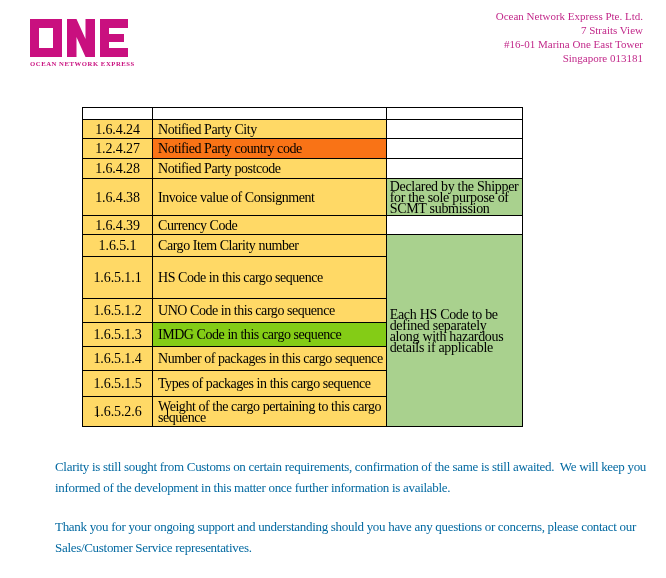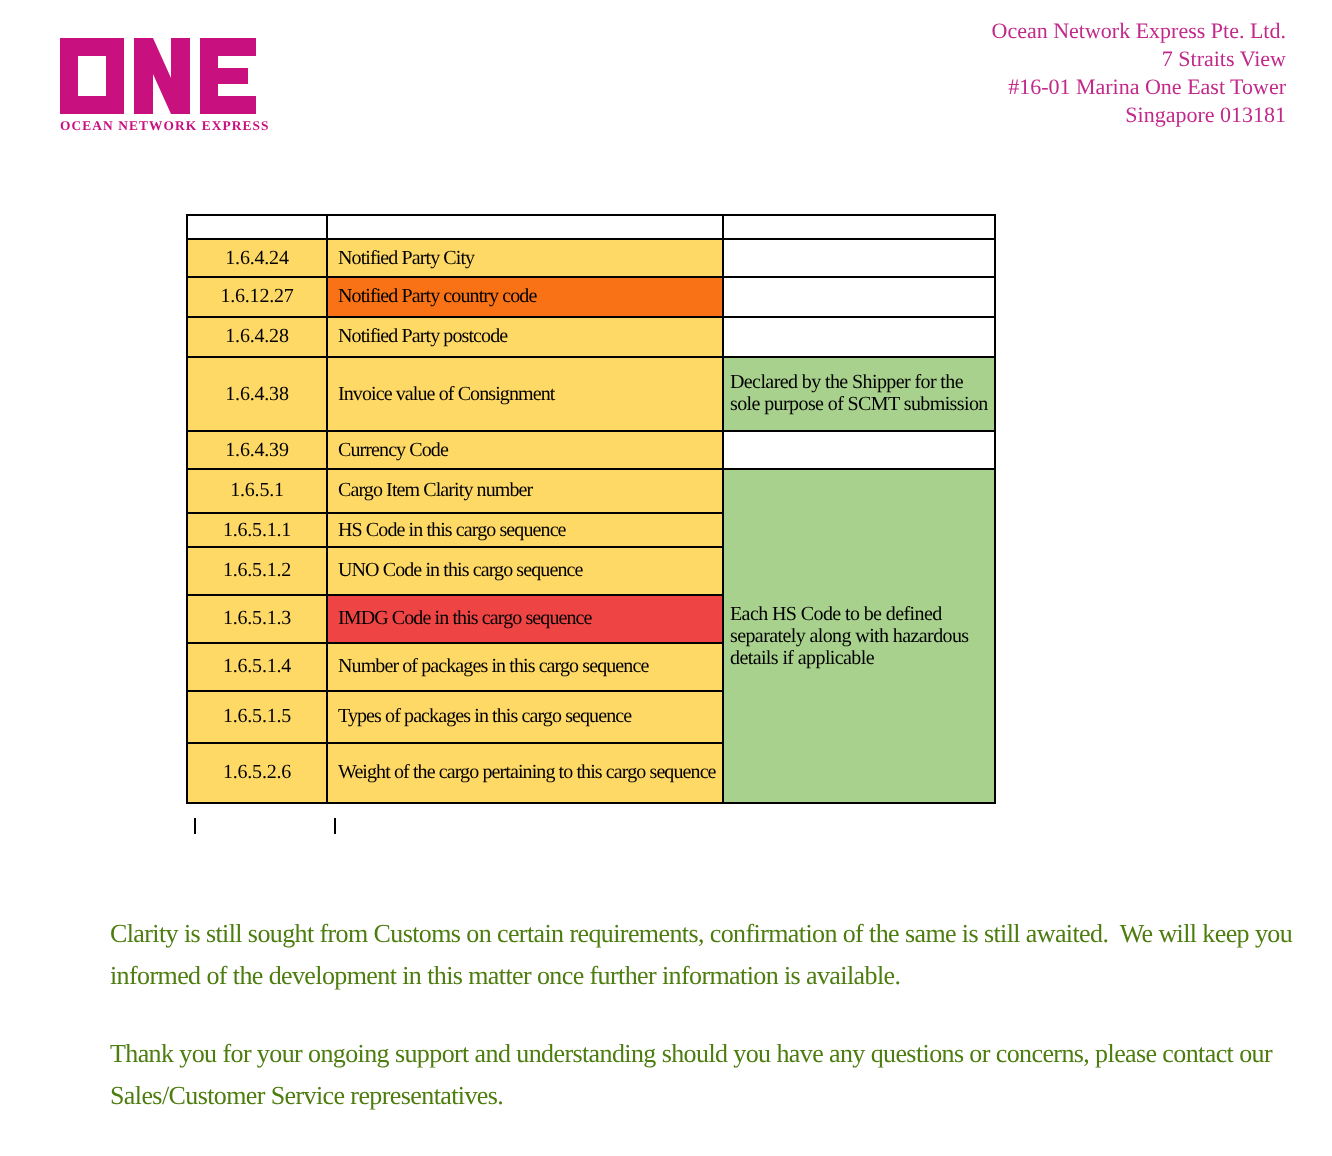--- a/index.html
+++ b/index.html
@@ -19,42 +19,42 @@
     font-size:6.7px; font-weight:bold; letter-spacing:0.55px;
     white-space:nowrap;
   }
   .address {
     position:absolute; top:9px; right:23px;
     text-align:right; font-size:11px; line-height:14px;
   }
 
   
   .doc-table {
-    position:absolute; left:93px; top:107px;
+    position:absolute; left:82px; top:107px;
     border-collapse:collapse; table-layout:fixed;
-    font-size:10px; line-height:11px; color:#000;
+    font-size:14px; line-height:11px; color:#000;
   }
   .doc-table td { border:1px solid #000; vertical-align:middle; }
   .c-code { width:70px; }
   .c-desc { width:198px; }
   .c-note { width:136px; }
   td.code { text-align:center; letter-spacing:-0.1px; }
   td.desc { padding:1px 3px 1px 5px; letter-spacing:-0.45px; white-space:nowrap; overflow:hidden; }
   td.desc.wrap { white-space:normal; line-height:11px; }
   td.note-empty { background:#fff; }
   td.note-green { text-align:left; padding:1px 3px; letter-spacing:-0.3px; line-height:11px; }
   .stub { position:absolute; width:1px; height:8px; background:#000; top:409px; }
   .stub-a { left:97px; }
   .stub-b { left:167px; }
 
   
   .para {
     position:absolute; left:55px; width:596px;
     font-size:13px; line-height:21px; letter-spacing:-0.3px;
-    white-space:pre-wrap; color:#4d7c0f;
+    white-space:pre-wrap; color:#0369a1;
   }
   .para-1 { top:456px; }
   .para-2 { top:516px; }
 </style>
 </head>
 <body>
 
 <div class="page">
 
   <div class="logo">
@@ -87,21 +87,21 @@
       <td class="note-empty"></td>
     </tr>
 
     <tr style="height:19px">
       <td class="code" style="background:#FFD966">1.6.4.24</td>
       <td class="desc" style="background:#FFD966">Notified Party City</td>
       <td class="note-empty"></td>
     </tr>
 
     <tr style="height:20px">
-      <td class="code" style="background:#FFD966">1.6.12.27</td>
+      <td class="code" style="background:#FFD966">1.2.4.27</td>
       <td class="desc" style="background:#f97316">Notified Party country code</td>
       <td class="note-empty"></td>
     </tr>
 
     <tr style="height:20px">
       <td class="code" style="background:#FFD966">1.6.4.28</td>
       <td class="desc" style="background:#FFD966">Notified Party postcode</td>
       <td class="note-empty"></td>
     </tr>
 
@@ -116,33 +116,33 @@
       <td class="desc" style="background:#FFD966">Currency Code</td>
       <td class="note-empty"></td>
     </tr>
 
     <tr style="height:22px">
       <td class="code" style="background:#FFD966">1.6.5.1</td>
       <td class="desc" style="background:#FFD966">Cargo Item Clarity number</td>
       <td class="note-green" style="background:#A9D18E" rowspan="7">Each HS Code to be defined separately along with hazardous details if applicable</td>
     </tr>
 
-    <tr style="height:17px">
+    <tr style="height:42px">
       <td class="code" style="background:#FFD966">1.6.5.1.1</td>
       <td class="desc" style="background:#FFD966">HS Code in this cargo sequence</td>
     </tr>
 
     <tr style="height:24px">
       <td class="code" style="background:#FFD966">1.6.5.1.2</td>
       <td class="desc" style="background:#FFD966">UNO Code in this cargo sequence</td>
     </tr>
 
     <tr style="height:24px">
       <td class="code" style="background:#FFD966">1.6.5.1.3</td>
-      <td class="desc" style="background:#ef4444">IMDG Code in this cargo sequence</td>
+      <td class="desc" style="background:#84cc16">IMDG Code in this cargo sequence</td>
     </tr>
 
     <tr style="height:24px">
       <td class="code" style="background:#FFD966">1.6.5.1.4</td>
       <td class="desc" style="background:#FFD966">Number of packages in this cargo sequence</td>
     </tr>
 
     <tr style="height:26px">
       <td class="code" style="background:#FFD966">1.6.5.1.5</td>
       <td class="desc" style="background:#FFD966">Types of packages in this cargo sequence</td>

